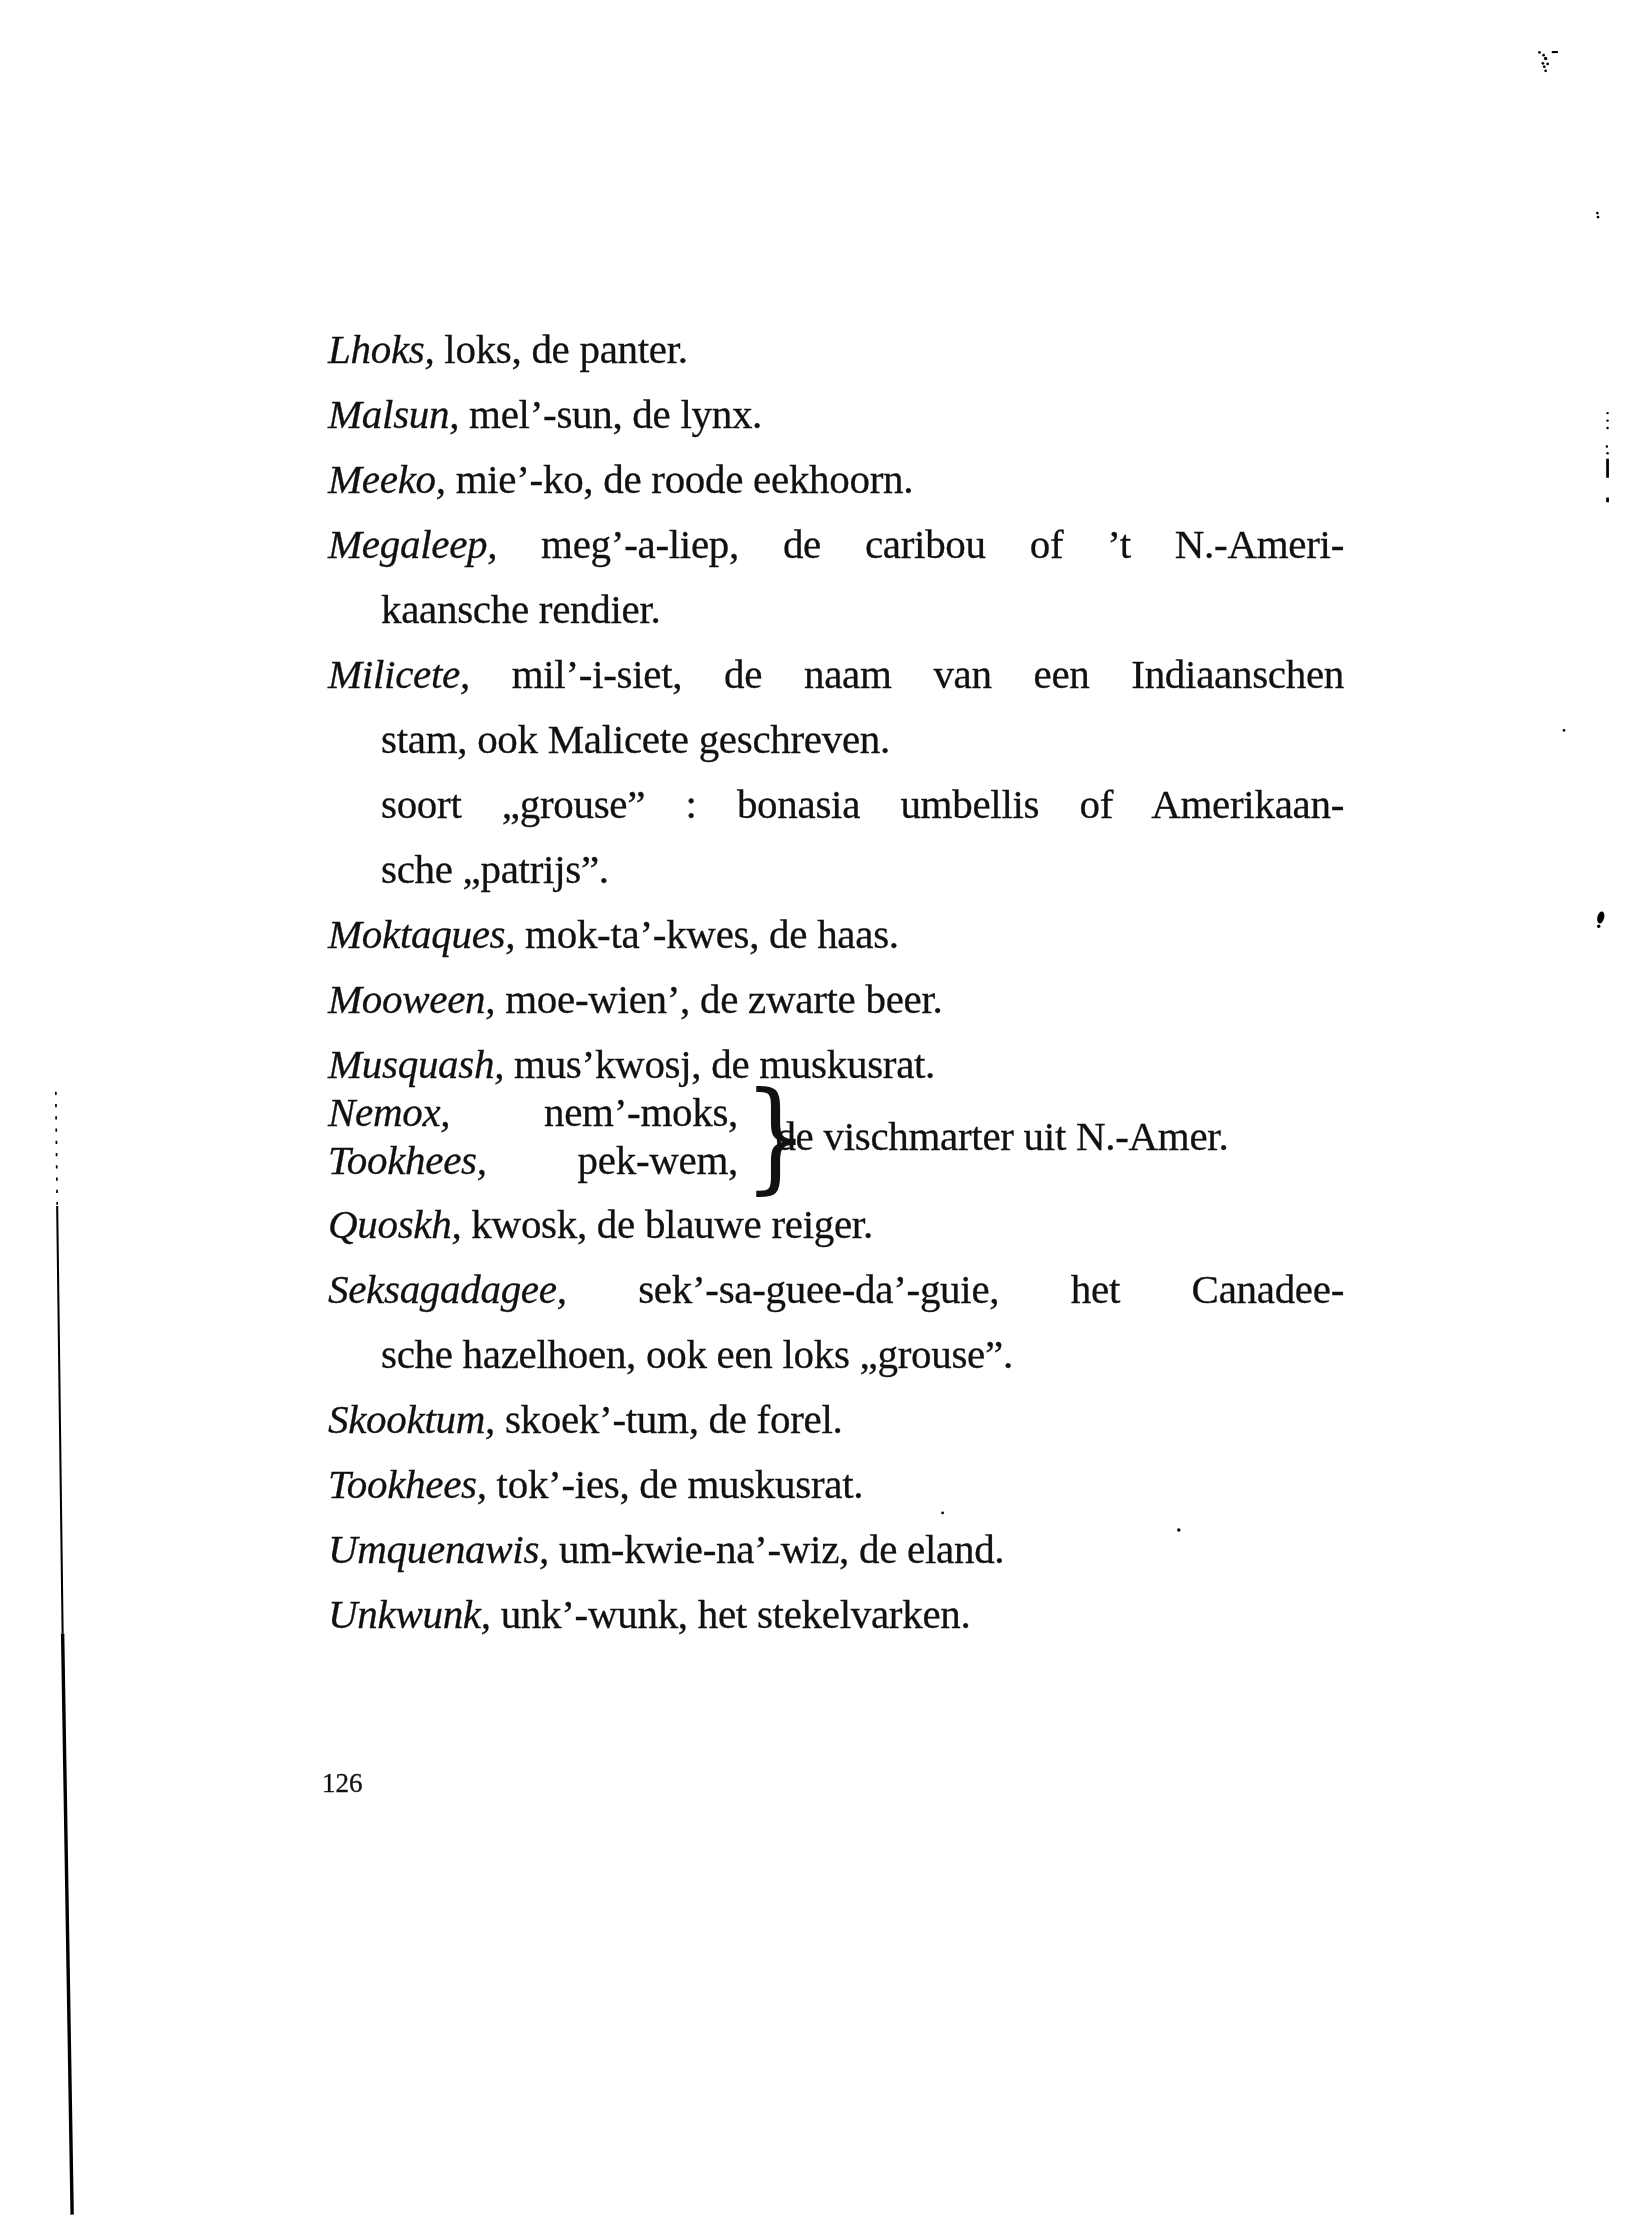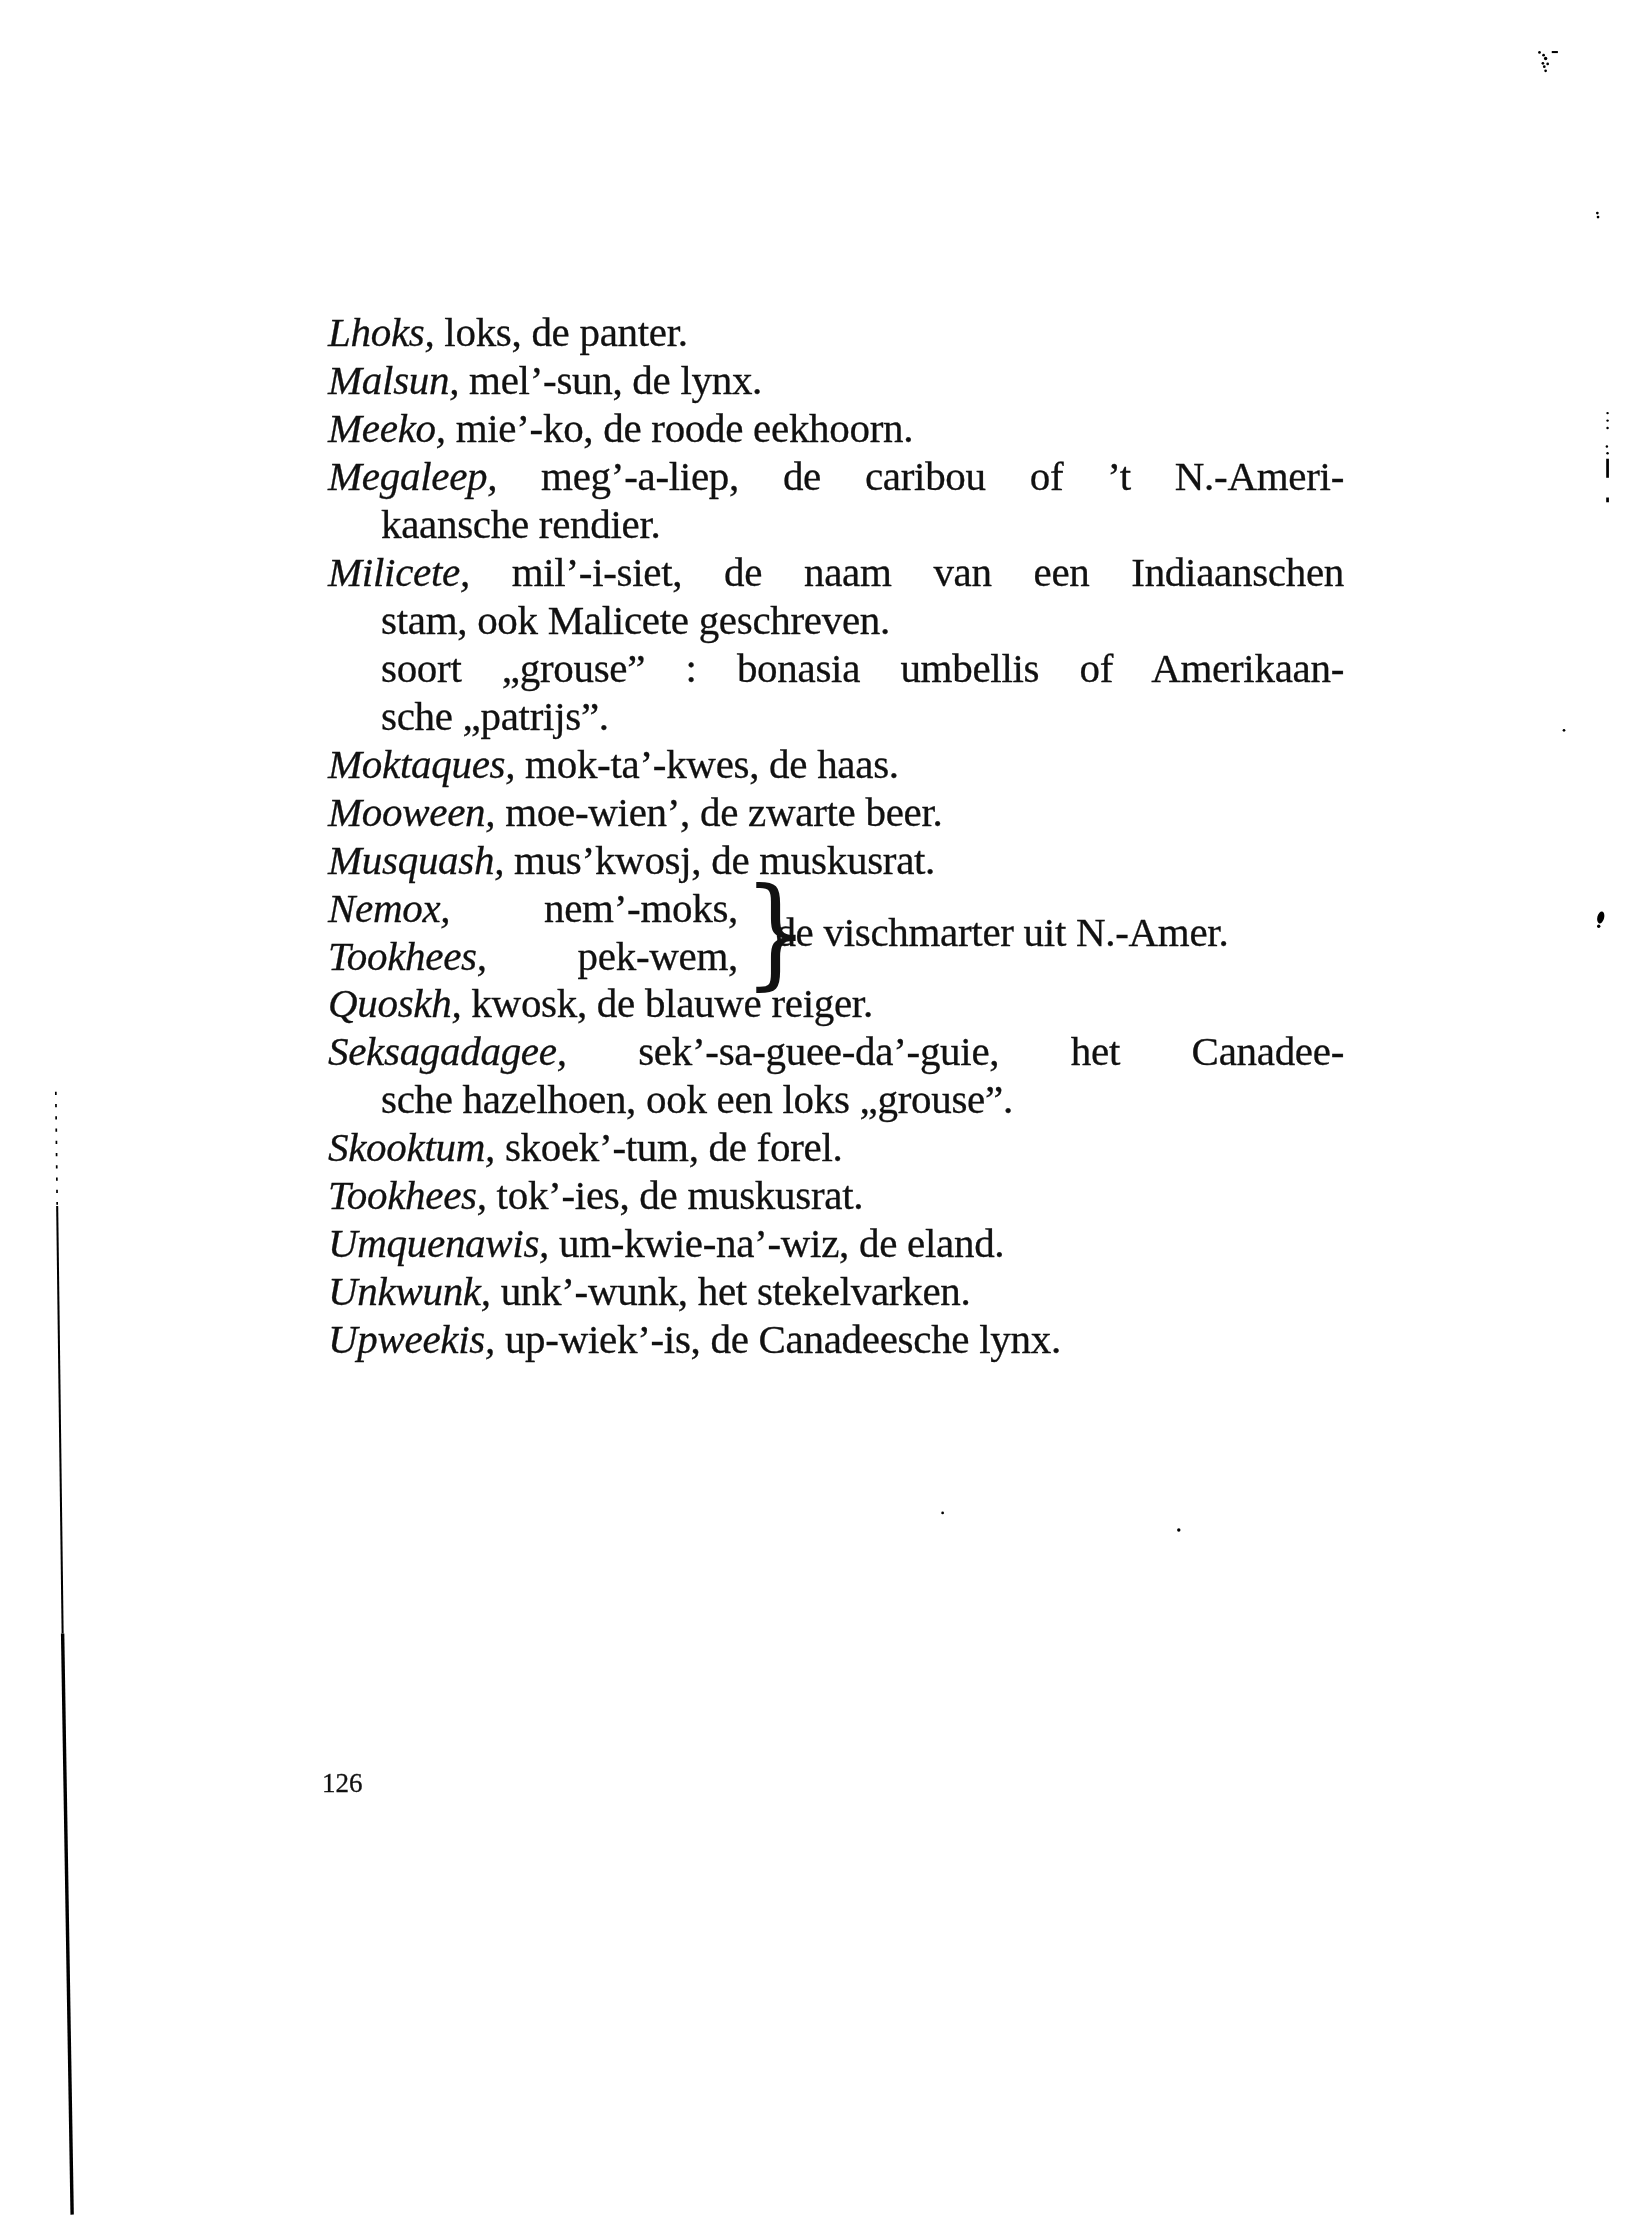--- a/index.html
+++ b/index.html
@@ -11,21 +11,21 @@
     font-family:"Liberation Serif", serif;
     color:#111111;
   }
   .textblock{
     position:absolute;
     left:328px;top:308px;width:1016px;
     font-size:41px;line-height:48px;
     letter-spacing:-0.3px;
     -webkit-text-stroke:0.3px #111;
   }
-  .line{min-height:48px;}
+  .line{min-height:48px;margin-top:17px;}
   .indent{padding-left:53px;}
   .just{text-align:justify;text-align-last:justify;}
   .hw{font-style:italic;}
   
   .group{display:flex;height:95px;align-items:stretch;}
   .group-left{width:410px;flex:0 0 auto;}
   .group-left .gline{height:48px;line-height:48px;text-align:justify;text-align-last:justify;}
   .brace-wrap{display:flex;align-items:center;flex:0 0 auto;margin-left:5.4px;width:30px;}
   .brace{
     font-family:"DejaVu Serif", serif;
@@ -75,21 +75,20 @@
         </div>
     </div>
 
     <div class="line"><span class="hw">Quoskh,</span><span> kwosk, de blauwe reiger.</span></div>
     <div class="line just"><span class="hw">Seksagadagee,</span><span> sek’-sa-guee-da’-guie, het Canadee-</span></div>
     <div class="line indent"><span>sche hazelhoen, ook een loks „grouse”.</span></div>
     <div class="line"><span class="hw">Skooktum,</span><span> skoek’-tum, de forel.</span></div>
     <div class="line"><span class="hw">Tookhees,</span><span> tok’-ies, de muskusrat.</span></div>
     <div class="line"><span class="hw">Umquenawis,</span><span> um-kwie-na’-wiz, de eland.</span></div>
     <div class="line"><span class="hw">Unkwunk,</span><span> unk’-wunk, het stekelvarken.</span></div>
-    <div class="line"><span class="hw">Upweekis,</span><span> up-wiek’-is, de Canadeesche lynx.</span></div>
 
   </div>
 
   <div class="pagenum">126</div>
 
   <svg class="artifacts" width="1645" height="2216" viewBox="0 0 2417 3256">
 
     <path d="M82,1604 L84,1770" stroke="#000" stroke-width="2.5" stroke-dasharray="5 13" fill="none"></path>
     <path d="M84,1772 C85,1960 88,2180 92,2400" stroke="#000" stroke-width="3" fill="none"></path>
     <path d="M92,2400 C96,2660 100,2920 106,3254" stroke="#000" stroke-width="5" fill="none"></path>

